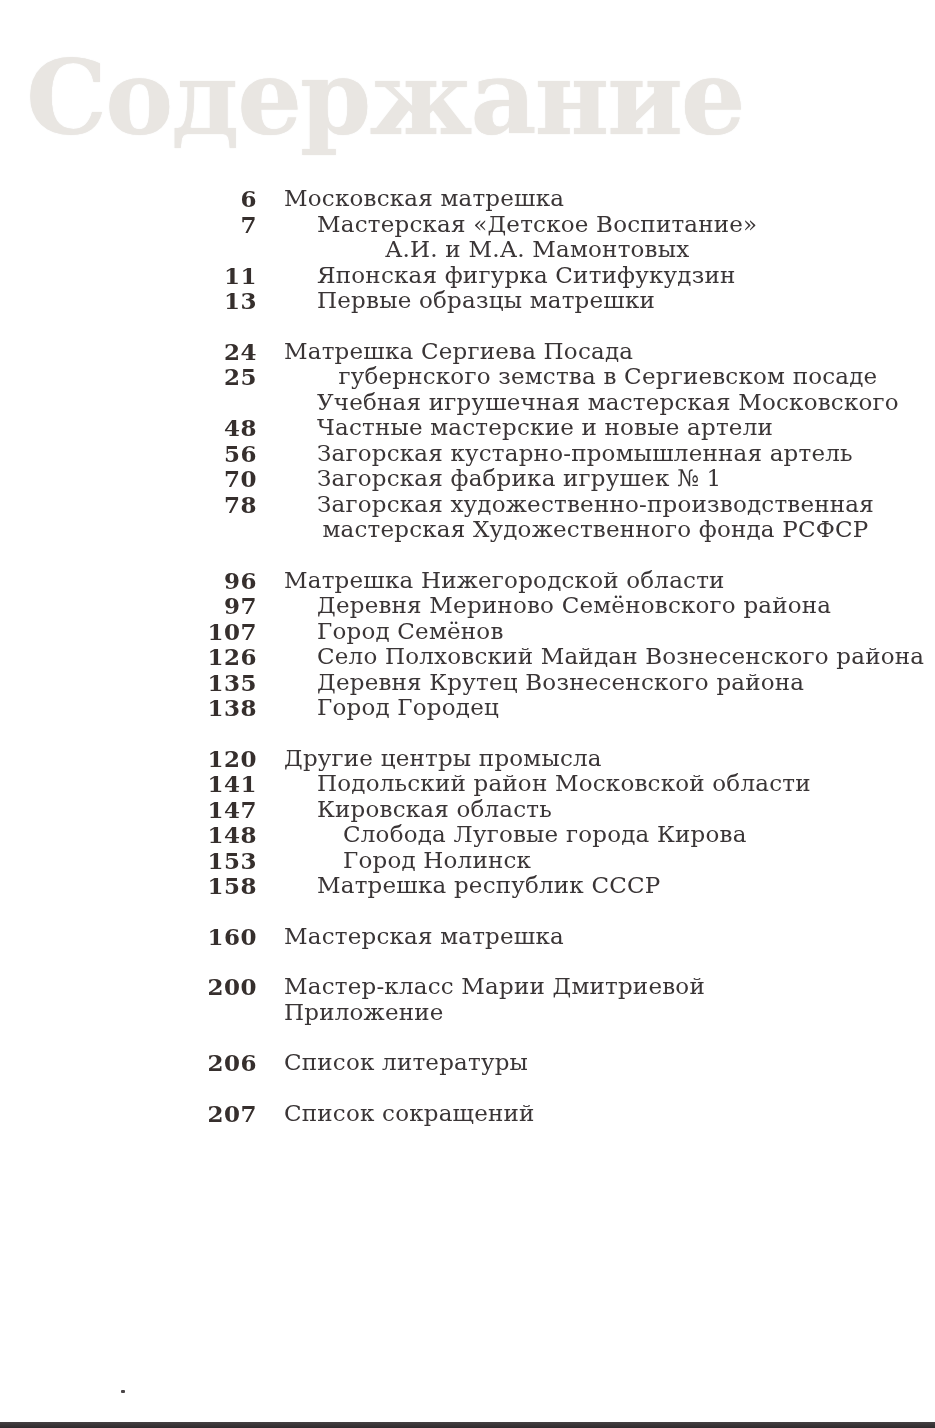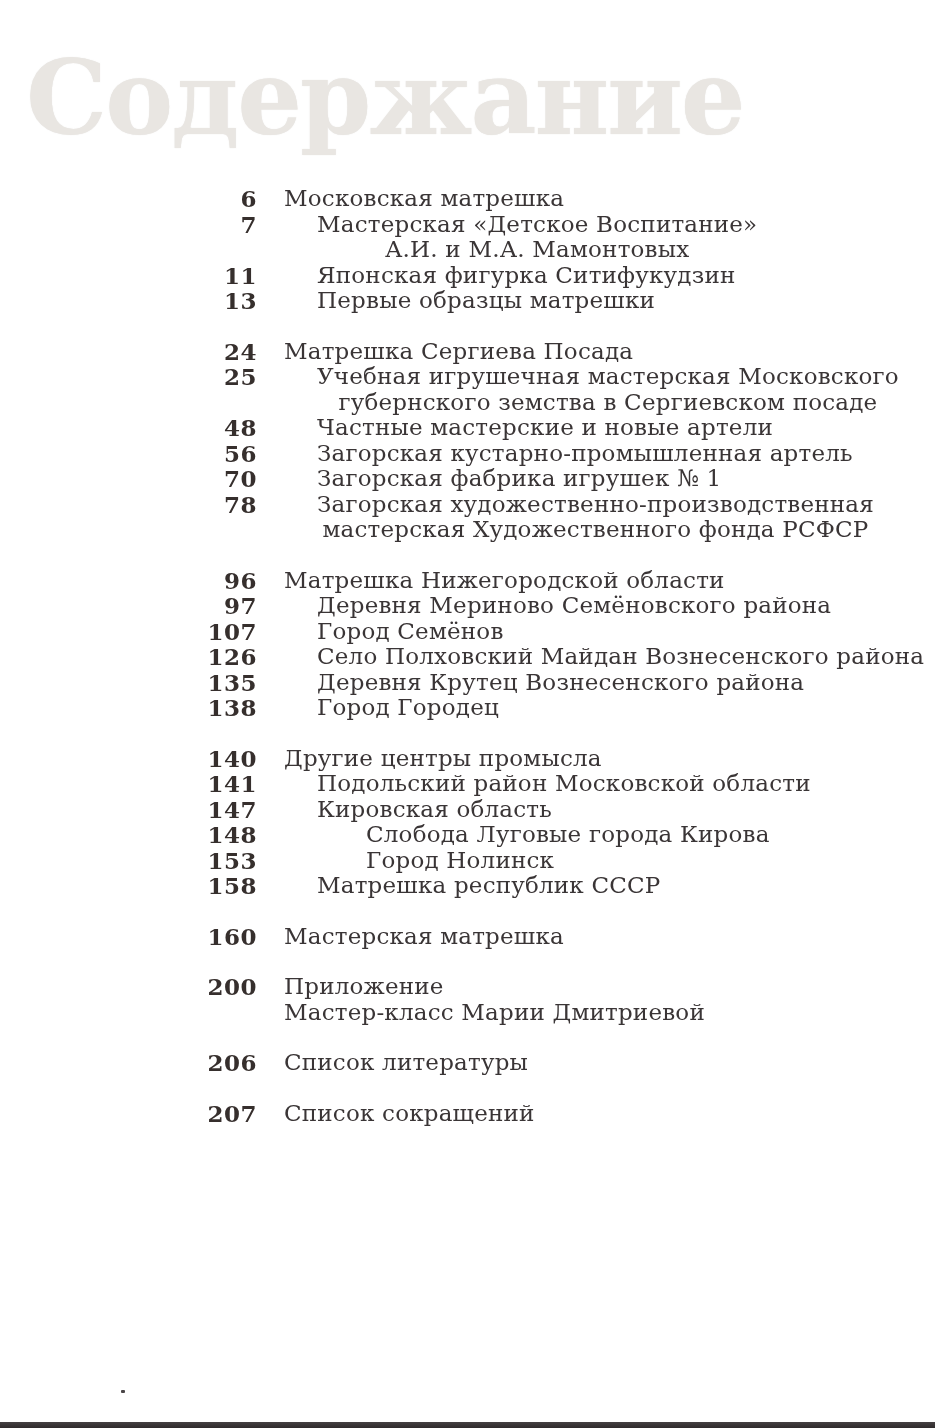--- a/index.html
+++ b/index.html
@@ -32,21 +32,21 @@
   }
   .group{margin-bottom:25px;}
   .row{display:flex;align-items:flex-start;}
   .num{
     width:87px;flex:0 0 87px;text-align:right;
     font-weight:bold;color:var(--number-color);
     letter-spacing:0.5px;
   }
   .text{margin-left:27px;letter-spacing:0.2px;}
   .text.lvl1{margin-left:60px;text-align:center;}
-  .text.lvl2{margin-left:109px;}
+  .text.lvl2{margin-left:86px;}
   .line{white-space:nowrap;}
   .scan-speck{
     position:absolute;left:121px;top:1390px;width:4px;height:3px;
     background:var(--speck-color);border-radius:1px;
   }
   .scan-edge{
     position:absolute;left:0;right:0;bottom:0;height:6px;
     background:linear-gradient(to bottom,#454042,var(--edge-color));
   }
 </style>
@@ -91,22 +91,22 @@
   <div class="row">
     <div class="num">24</div>
     <div class="text lvl0">
             <div class="line">Матрешка Сергиева Посада</div>
           </div>
   </div>
 
   <div class="row">
     <div class="num">25</div>
     <div class="text lvl1">
+            <div class="line">губернского земства в Сергиевском посаде</div>
             <div class="line">Учебная игрушечная мастерская Московского</div>
-            <div class="line">губернского земства в Сергиевском посаде</div>
           </div>
   </div>
 
   <div class="row">
     <div class="num">48</div>
     <div class="text lvl1">
             <div class="line">Частные мастерские и новые артели</div>
           </div>
   </div>
 
@@ -171,21 +171,21 @@
 
   <div class="row">
     <div class="num">138</div>
     <div class="text lvl1">
             <div class="line">Город Городец</div>
           </div>
   </div>
 </div>
       <div class="group">
   <div class="row">
-    <div class="num">140</div>
+    <div class="num">120</div>
     <div class="text lvl0">
             <div class="line">Другие центры промысла</div>
           </div>
   </div>
 
   <div class="row">
     <div class="num">141</div>
     <div class="text lvl1">
             <div class="line">Подольский район Московской области</div>
           </div>
@@ -224,22 +224,22 @@
     <div class="num">160</div>
     <div class="text lvl0">
             <div class="line">Мастерская матрешка</div>
           </div>
   </div>
 </div>
       <div class="group">
   <div class="row">
     <div class="num">200</div>
     <div class="text lvl0">
+            <div class="line">Мастер-класс Марии Дмитриевой</div>
             <div class="line">Приложение</div>
-            <div class="line">Мастер-класс Марии Дмитриевой</div>
           </div>
   </div>
 </div>
       <div class="group">
   <div class="row">
     <div class="num">206</div>
     <div class="text lvl0">
             <div class="line">Список литературы</div>
           </div>
   </div>

